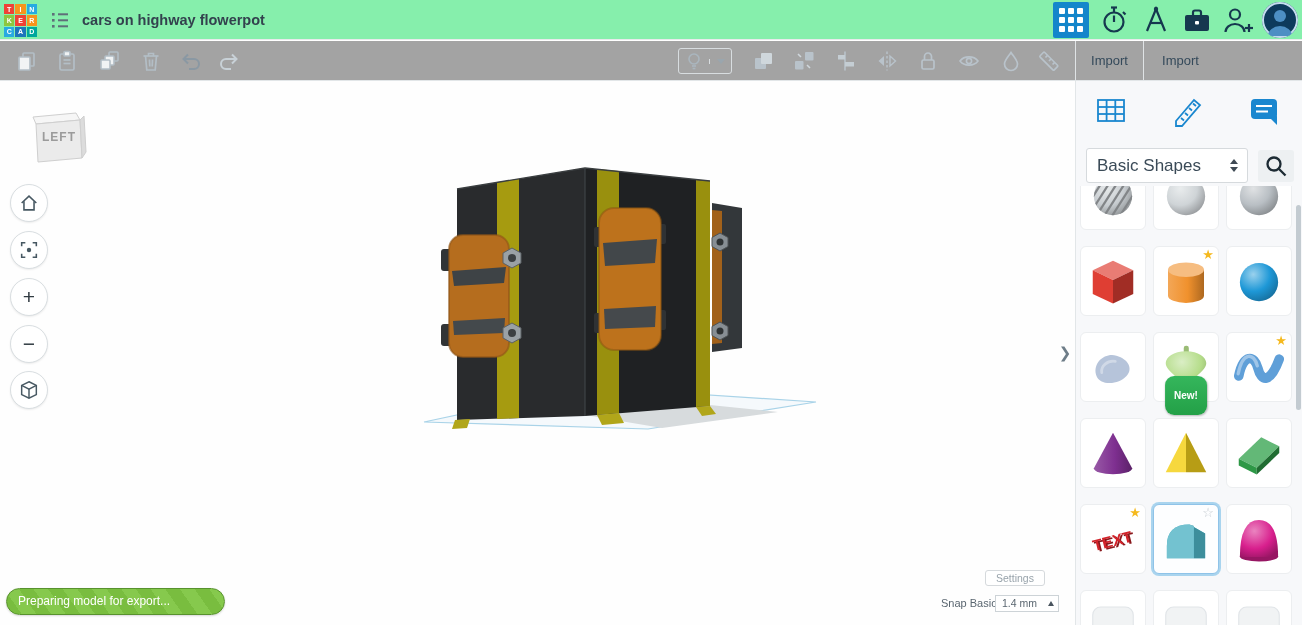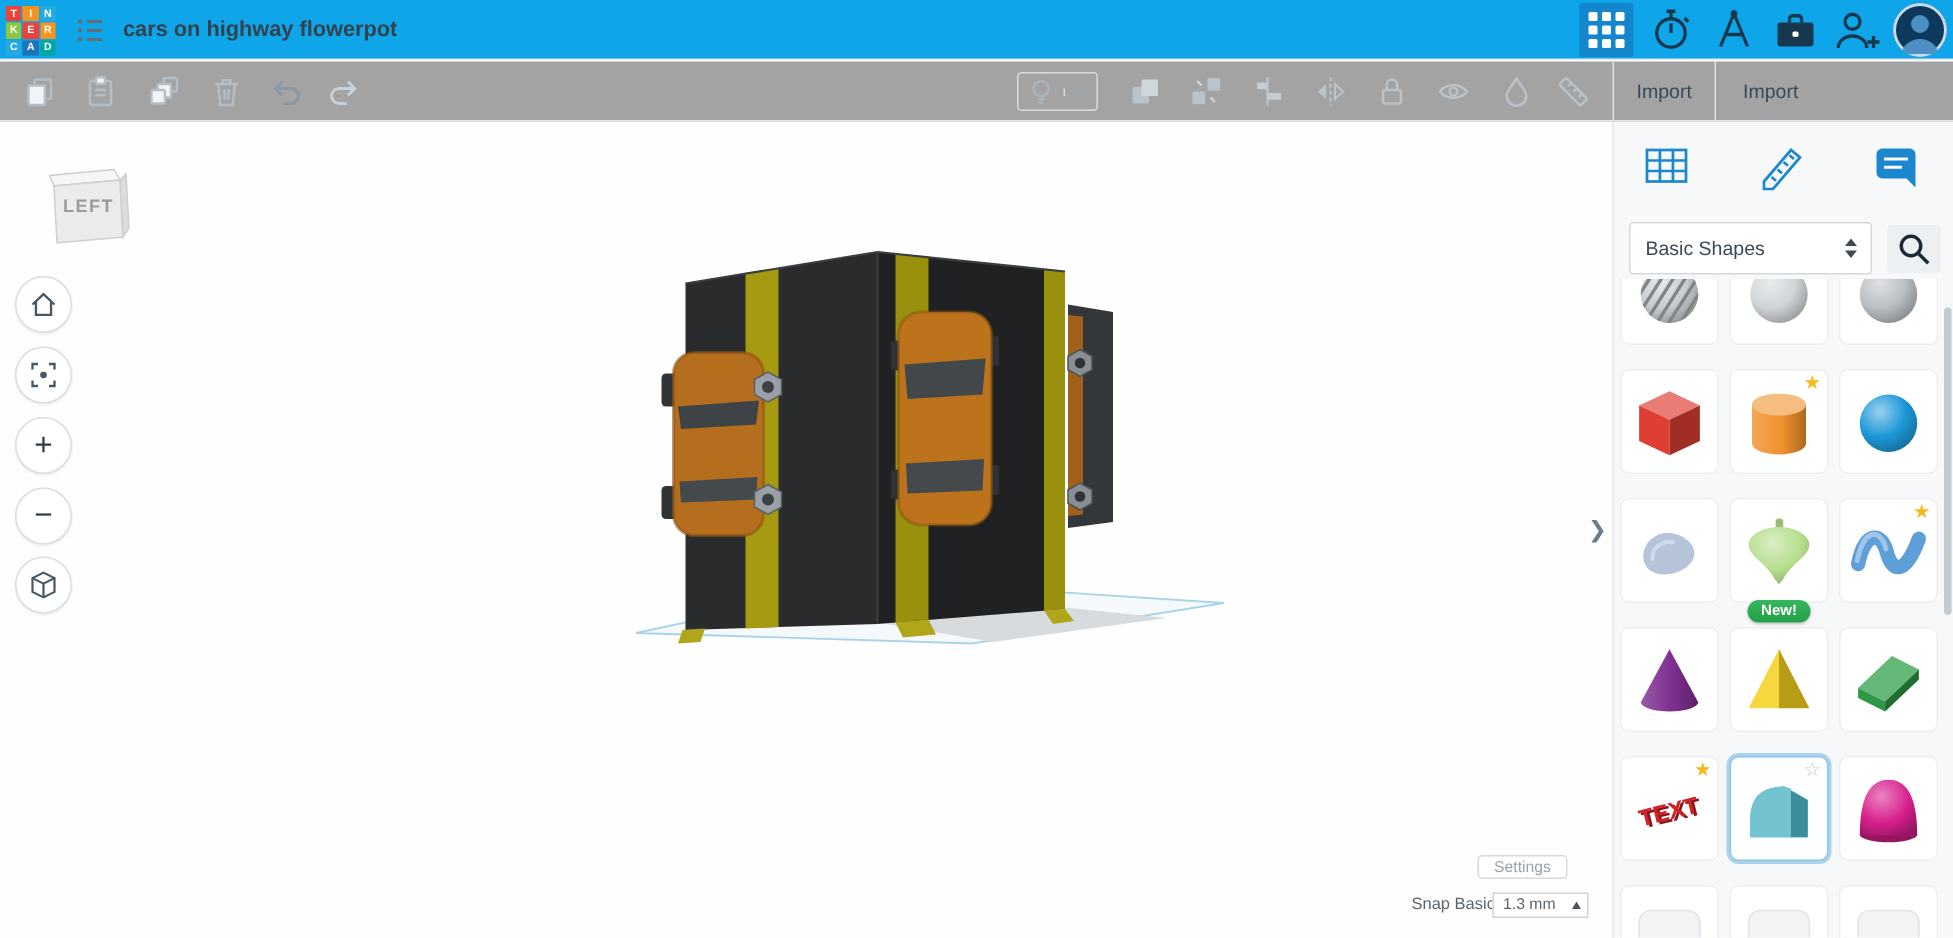--- a/index.html
+++ b/index.html
@@ -1,19 +1,19 @@
 <!DOCTYPE html>
 <html><head>
 <meta charset="utf-8">
 <style>
   * { margin:0; padding:0; box-sizing:border-box; }
   html,body { width:1302px; height:625px; overflow:hidden; font-family:"Liberation Sans", sans-serif; background:#fff; }
 
   
-  .topbar { position:absolute; left:0; top:0; width:1302px; height:40px; background:#0ea5e9; border-bottom:1px solid #e7eaec; z-index:20; }
+  .topbar { position:absolute; left:0; top:0; width:1302px; height:40px; background:#86efac; border-bottom:1px solid #e7eaec; z-index:20; }
   .logo { position:absolute; left:4px; top:4px; width:33px; height:33px; display:grid; grid-template-columns:repeat(3,1fr); grid-template-rows:repeat(3,1fr); gap:1px; cursor:pointer; }
   .logo-tile { display:flex; align-items:center; justify-content:center; color:#fff; font-size:7px; font-weight:bold; }
   .list-icon { position:absolute; left:50px; top:10px; width:20px; height:20px; }
   .doc-title { position:absolute; left:82px; top:0; line-height:40px; font-size:14.5px; font-weight:600; color:#33424e; }
   .dash-btn { position:absolute; left:1053px; top:2px; width:36px; height:36px; background:#1486cb; border-radius:2px; display:grid; grid-template-columns:repeat(3,6px); grid-template-rows:repeat(3,6px); gap:3px; align-content:center; justify-content:center; cursor:pointer; }
   .dash-cell { background:#fff; border-radius:1px; }
   .top-ic { position:absolute; top:5px; width:32px; height:30px; cursor:pointer; }
   .avatar { position:absolute; left:1262px; top:2px; width:36px; height:36px; border-radius:50%; background:#0d3a5c; box-shadow:0 0 0 2px #c3dcee inset; overflow:hidden; cursor:pointer; }
 
   
@@ -36,33 +36,33 @@
            background:repeating-linear-gradient(55deg, #79bd3f 0 12px, #86c94d 12px 24px);
            color:#fff; font-size:12px; line-height:25px; padding-left:11px; box-shadow:0 1px 2px rgba(0,0,0,.15); }
   .settings-btn { position:absolute; left:985px; top:489px; height:16px; padding:0 10px; background:#fff; border:1px solid #d5d9dc; border-radius:3px; font-size:10.5px; line-height:14px; color:#98a3ab; cursor:pointer; }
   .snap-label { position:absolute; left:941px; top:516px; font-size:11px; color:#5a6670; }
   .snap-select { position:absolute; left:995px; top:514px; width:64px; height:17px; background:#fff; border:1px solid #cdd3d7; font-size:10.5px; color:#5a6670; line-height:15px; padding-left:6px; cursor:pointer; }
   .snap-caret { position:absolute; right:4px; top:5px; width:0; height:0; border-left:3.5px solid transparent; border-right:3.5px solid transparent; border-bottom:5px solid #49545e; }
 
   
   .panel { position:absolute; left:1075px; top:81px; width:227px; height:544px; background:#f7f8fa; border-left:1px solid #e2e6e8; z-index:10; }
   .panel-ic { position:absolute; top:11px; width:36px; height:36px; cursor:pointer; }
-  .cat-select { position:absolute; left:10px; top:67px; width:162px; height:35px; background:#fff; border:1px solid #d6dadd; border-radius:3px; font-size:13px; color:#3a4a57; line-height:33px; padding-left:10px; cursor:pointer; }
+  .cat-select { position:absolute; left:10px; top:67px; width:162px; height:35px; background:#fff; border:1px solid #d6dadd; border-radius:3px; font-size:17px; color:#3a4a57; line-height:33px; padding-left:10px; cursor:pointer; }
   .stepper { position:absolute; right:9px; top:10px; display:flex; flex-direction:column; gap:3px; }
   .st-up { width:0; height:0; border-left:4px solid transparent; border-right:4px solid transparent; border-bottom:5px solid #3f4a54; }
   .st-dn { width:0; height:0; border-left:4px solid transparent; border-right:4px solid transparent; border-top:5px solid #3f4a54; }
   .search-btn { position:absolute; left:182px; top:69px; width:36px; height:32px; background:#edf0f2; border-radius:3px; display:flex; align-items:center; justify-content:center; cursor:pointer; }
   .shapes-grid { position:absolute; left:2px; top:105px; width:216px; height:439px; overflow:hidden; }
   .shapes-inner { position:absolute; left:0; top:-26px; width:216px; height:600px; }
   .shape-card { position:absolute; width:66px; height:70px; background:#fff; border:1px solid #eceef0; border-radius:6px; display:flex; align-items:center; justify-content:center; cursor:pointer; }
   .shape-card.selected { border:1px solid #8fc3e8; box-shadow:0 0 0 2px #a9d4ee; background:#fdfeff; }
   .star { position:absolute; top:1px; right:4px; font-size:13px; line-height:14px; cursor:pointer; }
   .star.filled { color:#f5b91e; }
   .star.outline { color:#c6cdd2; }
-  .new-badge { position:absolute; left:50%; transform:translateX(-50%); bottom:-14px; background:linear-gradient(#35b65c,#23a047); color:#fff; font-size:10px; font-weight:bold; line-height:15px; padding:0 9px; border-radius:9px; box-shadow:0 1px 2px rgba(0,0,0,.25); white-space:nowrap; z-index:3; }
+  .new-badge { position:absolute; left:50%; transform:translateX(-50%); bottom:-14px; background:linear-gradient(#35b65c,#23a047); color:#fff; font-size:10px; font-weight:bold; line-height:15px; padding:12px 9px; border-radius:9px; box-shadow:0 1px 2px rgba(0,0,0,.25); white-space:nowrap; z-index:3; }
   .scrollbar { position:absolute; left:220px; top:124px; width:5px; height:205px; background:#c3cbd1; border-radius:3px; cursor:pointer; }
 
   svg.glyph { display:block; }
 </style>
 </head>
 <body>
 
 <header class="topbar">
   <div class="logo">
       <div class="logo-tile" style="background: rgb(239, 65, 54);">T</div>
@@ -367,24 +367,25 @@
         <g stroke="#475862" stroke-width="1.6" fill="none">
           <path d="M12,3 L20,7 V17 L12,21 L4,17 V7 Z"></path>
           <polyline points="4,7 12,11 20,7"></polyline>
           <line x1="12" y1="11" x2="12" y2="21"></line>
         </g>
       </svg>
   </div>
 
   <div class="collapse-handle">❯</div>
 
+  <div class="toast"><span>Preparing model for export...</span></div>
   <div class="settings-btn">Settings</div>
   <span class="snap-label">Snap Basic</span>
   <div class="snap-select">
-    <span>1.3 mm</span>
+    <span>1.4 mm</span>
     <span class="snap-caret"></span>
   </div>
 </div>
 
 <aside class="panel">
   <span class="panel-ic" style="left:17px;">
     <svg class="glyph" width="36" height="36" viewBox="0 0 36 36">
         <g stroke="#1a87cf" stroke-width="1.8" fill="none">
           <rect x="5" y="8" width="26" height="21"></rect>
           <line x1="13.6" y1="8" x2="13.6" y2="29"></line>

